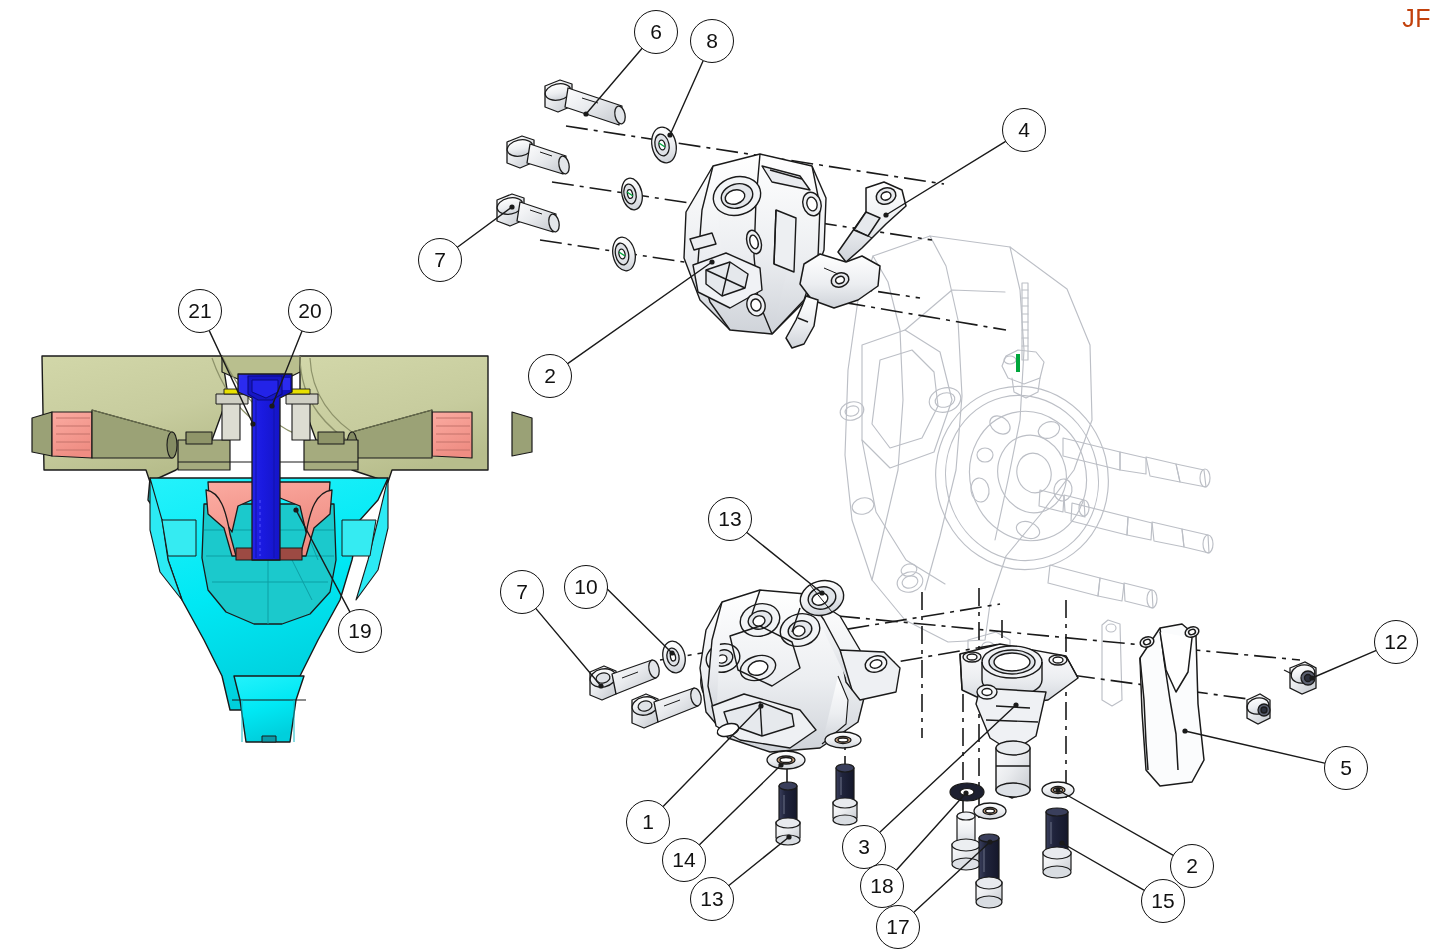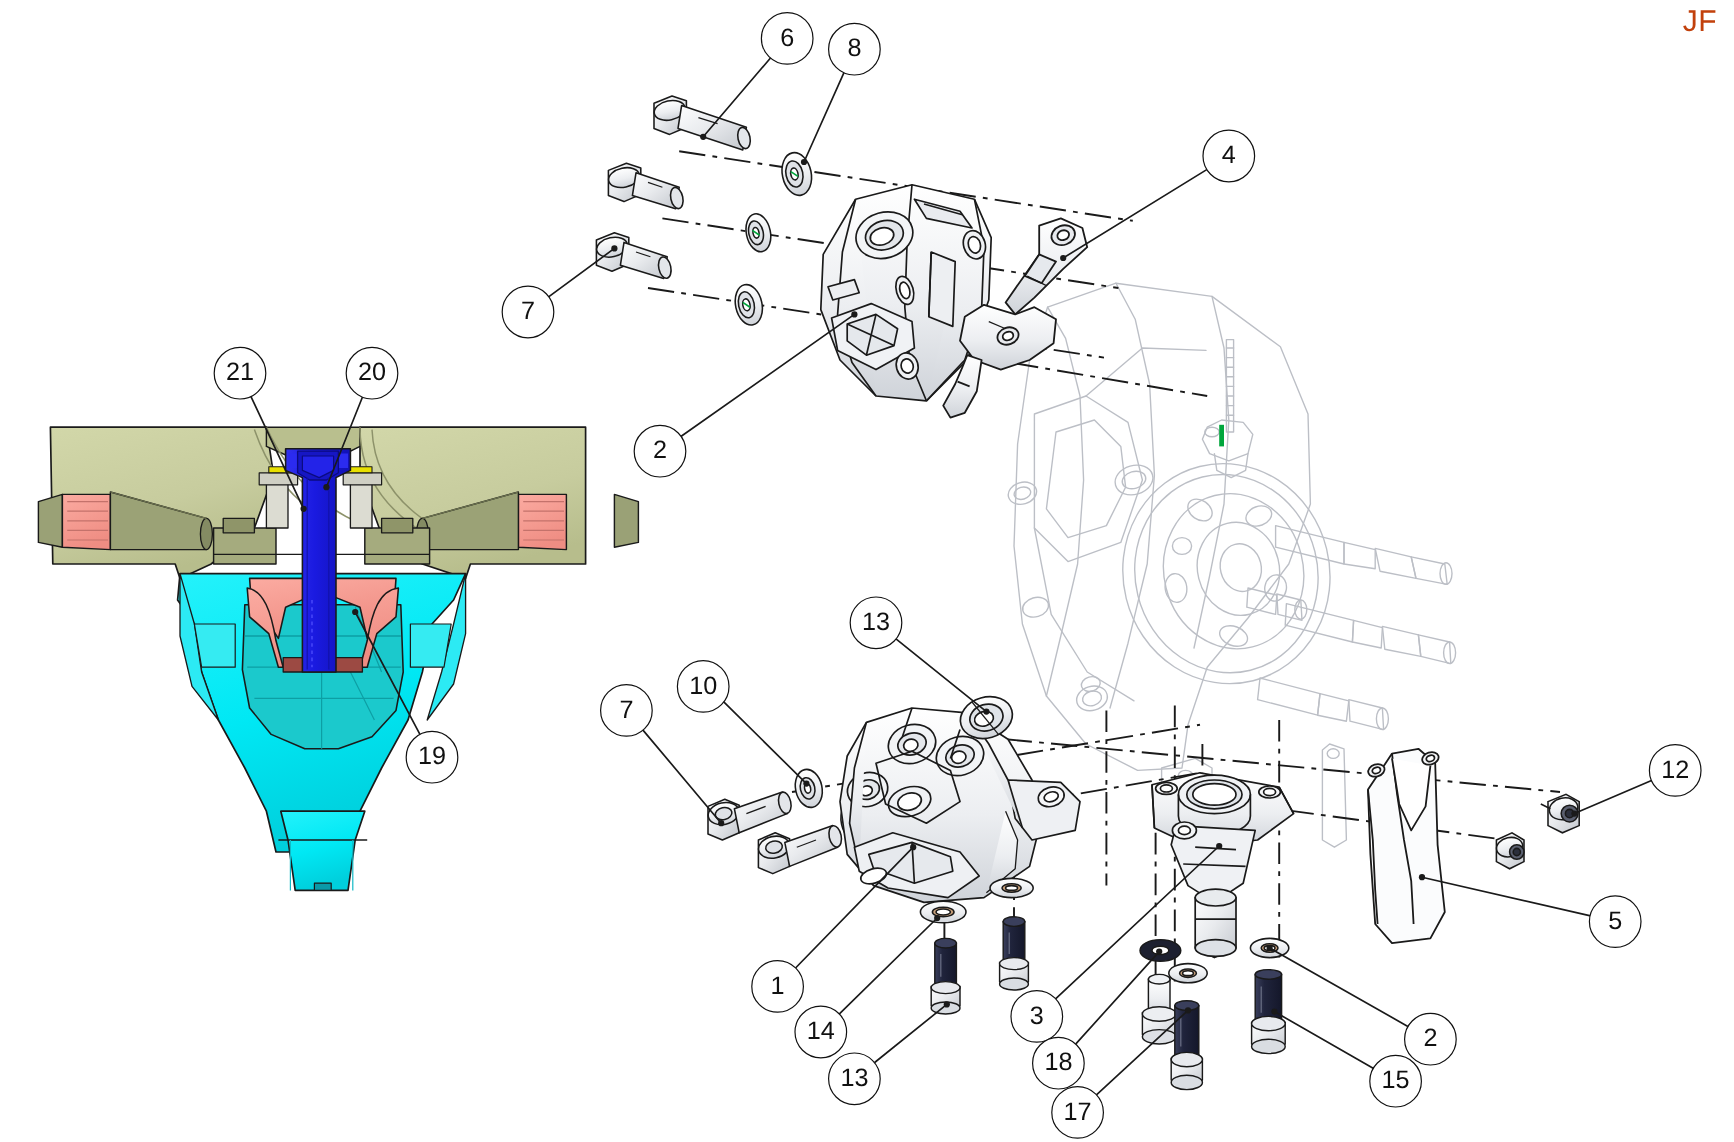--- a/index.html
+++ b/index.html
@@ -610,21 +610,21 @@
       </div>
       <div class="balloon" style="left: 310px; top: 311px;">
         <span>20</span>
       </div>
       <div class="balloon" style="left: 360px; top: 631px;">
         <span>19</span>
       </div>
       <div class="balloon" style="left: 730px; top: 519px;">
         <span>13</span>
       </div>
-      <div class="balloon" style="left: 586px; top: 572px;">
+      <div class="balloon" style="left: 586px; top: 587px;">
         <span>10</span>
       </div>
       <div class="balloon" style="left: 522px; top: 592px;">
         <span>7</span>
       </div>
       <div class="balloon" style="left: 648px; top: 822px;">
         <span>1</span>
       </div>
       <div class="balloon" style="left: 684px; top: 860px; text-align: right;">
         <span>14</span>

